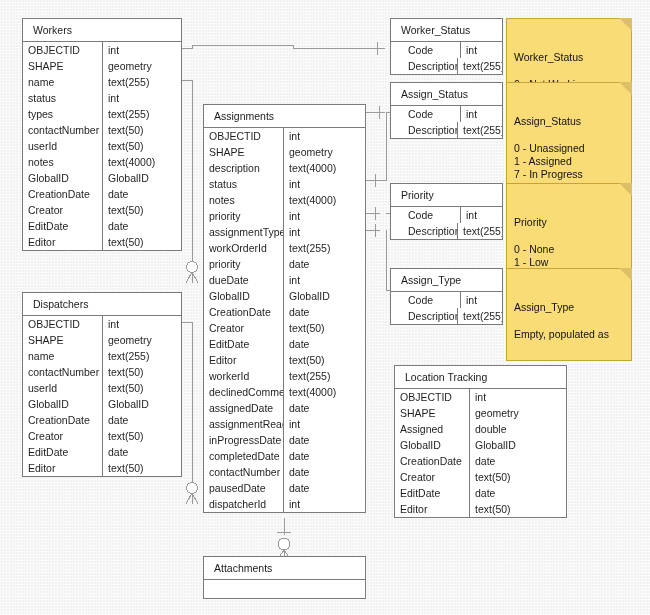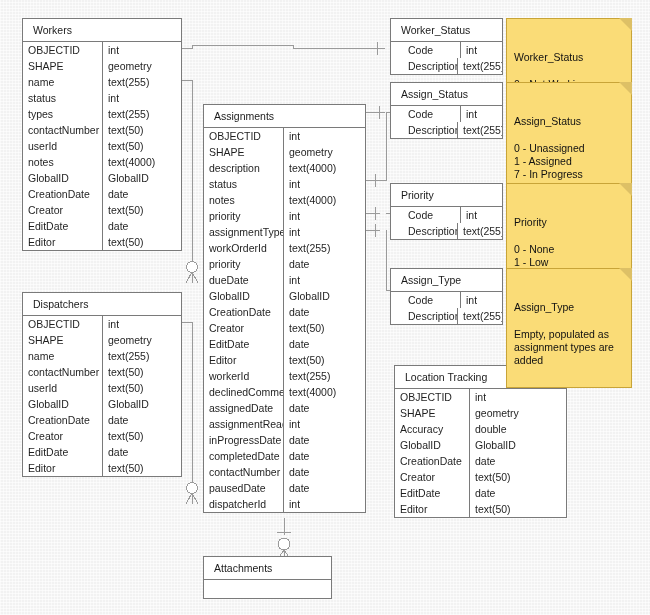--- a/index.html
+++ b/index.html
@@ -452,21 +452,21 @@
     <div class="entity-body">
         <div class="field">
           <span class="fname">OBJECTID</span>
           <span class="ftype">int</span>
         </div>
         <div class="field">
           <span class="fname">SHAPE</span>
           <span class="ftype">geometry</span>
         </div>
         <div class="field">
-          <span class="fname">Accuracy</span>
+          <span class="fname">Assigned</span>
           <span class="ftype">double</span>
         </div>
         <div class="field">
           <span class="fname">GlobalID</span>
           <span class="ftype">GlobalID</span>
         </div>
         <div class="field">
           <span class="fname">CreationDate</span>
           <span class="ftype">date</span>
         </div>
@@ -478,21 +478,21 @@
           <span class="fname">EditDate</span>
           <span class="ftype">date</span>
         </div>
         <div class="field">
           <span class="fname">Editor</span>
           <span class="ftype">text(50)</span>
         </div>
       </div>
   </div>
 
-  <div class="entity split-wide" style="left:203px; top:556px; width:129px;">
+  <div class="entity split-wide" style="left:203px; top:556px; width:163px;">
     <div class="entity-title">Attachments</div>
     <div class="entity-body entity-emptyrow"></div>
   </div>
 
   <div class="note" style="left:506px; top:18px; width:126px;">
     <span class="fold"></span>
     <span class="note-title">Worker_Status</span>
     <span class="note-body"><span class="note-line">0 - Not Working</span><span class="note-line">1 - Working</span><span class="note-line">2 - On Break</span></span>
   </div>
 
@@ -504,16 +504,16 @@
 
   <div class="note" style="left:506px; top:183px; width:126px;">
     <span class="fold"></span>
     <span class="note-title">Priority</span>
     <span class="note-body"><span class="note-line">0 - None</span><span class="note-line">1 - Low</span><span class="note-line">2 - Medium</span><span class="note-line">3 - High</span><span class="note-line">4 - Critical</span></span>
   </div>
 
   <div class="note" style="left:506px; top:268px; width:126px;">
     <span class="fold"></span>
     <span class="note-title">Assign_Type</span>
-    <span class="note-body"><span class="note-line">Empty, populated as</span><span class="note-line">assignment types are added</span></span>
+    <span class="note-body"><span class="note-line">Empty, populated as</span></span>
   </div>
 
 </div>
 
 </body></html>

